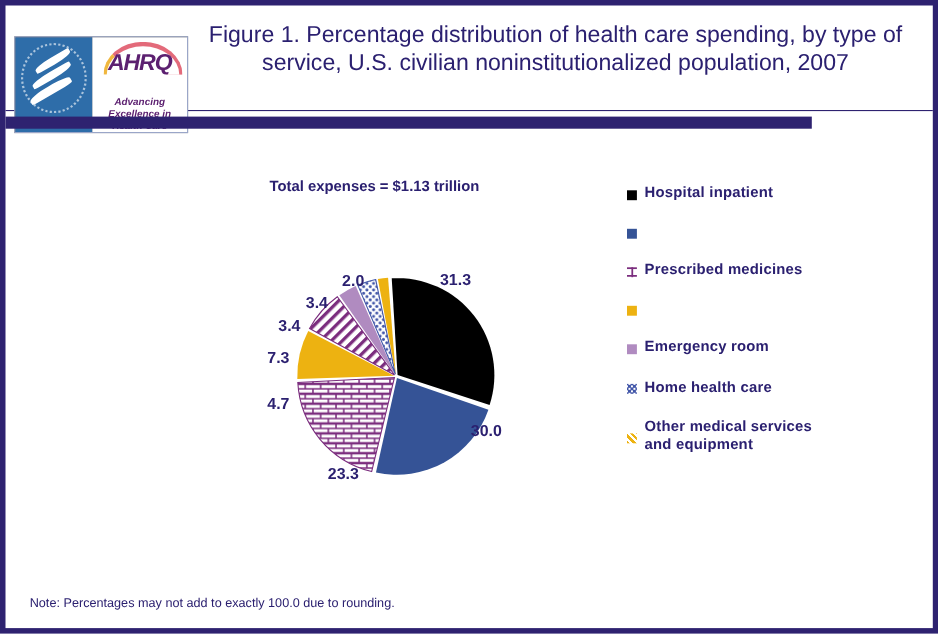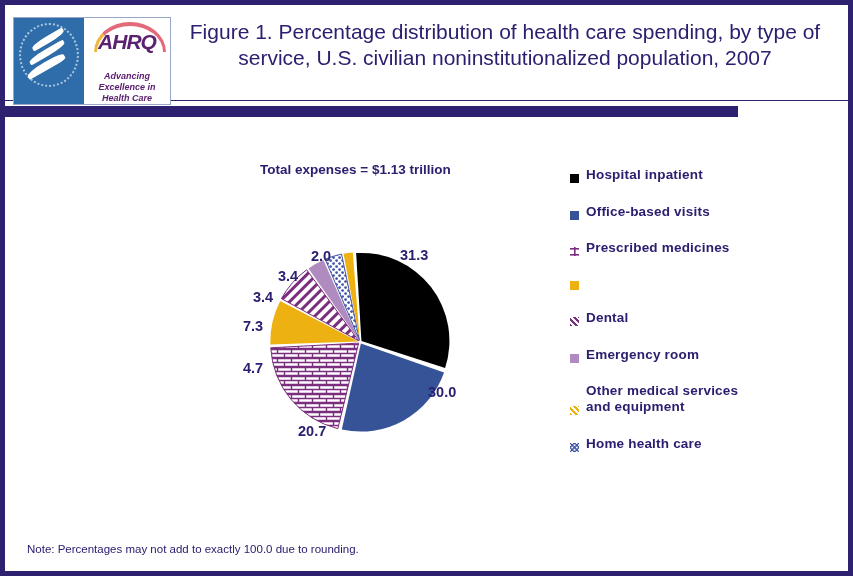--- a/index.html
+++ b/index.html
@@ -25,21 +25,21 @@
   #header {
     position: absolute;
     left: 0; top: 0;
     width: 843px;
     height: 96px;
     box-sizing: border-box;
     border-bottom: 1px solid #2E2270;
   }
   #logo {
     position: absolute;
-    left: 8px; top: 12px;
+    left: 8px; top: 28px;
     width: 158px;
     height: 88px;
     display: flex;
     box-sizing: border-box;
     border: 1px solid #9aa6c8;
     background: #737373;
   }
   #logo-hhs {
     width: 70px;
     height: 100%;
@@ -123,21 +123,20 @@
   }
   
   #total-expenses {
     position: absolute;
     left: 240px;
     top: 157px;
     font-size: 13.5px;
     font-weight: bold;
     color: #2B2070;
     white-space: nowrap;
-    margin-left: 15px;
   }
   #pie-wrap {
     position: absolute;
     left: 255px;
     top: 245px;
     width: 210px;
     height: 195px;
   }
   #pie-svg { display:block; }
   .pie-label {
@@ -149,21 +148,21 @@
   }
   
   #legend {
     position: absolute;
     left: 565px;
     top: 162px;
     width: 270px;
   }
   .legend-item {
     display: flex;
-    align-items: flex-end;
+    align-items: center;
     margin-bottom: 20.5px;
   }
   .legend-swatch {
     width: 9px;
     height: 9px;
     margin-top: 4px;
     margin-right: 7px;
     flex: 0 0 auto;
   }
   .legend-label {
@@ -235,79 +234,73 @@
           <path d="M 98.24482299095322 91.60080873392116 L 10.294306484533266 94.55151140514204 A 88 88 0 0 1 20.221868873701624 50.90168551465203 Z" fill="#EDB211" stroke="none" stroke-width="0"></path>
           <path d="M 98.64616597273023 90.8137734505557 L 21.41890961387574 48.62430941883602 A 88 88 0 0 1 46.674910214122185 19.79977078295957 Z" fill="url(#pat-stripe)" stroke="#7B2D7E" stroke-width="1"></path>
           <path d="M 99.11269536007063 90.4338932105505 L 48.51430449970446 18.435262373974084 A 88 88 0 0 1 63.36115565123686 10.023524423635436 Z" fill="#B08BC0" stroke="none" stroke-width="0"></path>
           <path d="M 99.46452446661915 90.28149310354875 L 65.26324675631092 9.199604848634678 A 88 88 0 0 1 81.55486637406518 4.1232425003255315 Z" fill="url(#pat-dots)" stroke="#4256A8" stroke-width="1"></path>
           <path d="M 99.76205048985078 90.2157970881596 L 83.50971098340221 3.729604776512943 A 88 88 0 0 1 92.7810949492051 2.49313034951372 Z" fill="#EDB211" stroke="none" stroke-width="0"></path>
         </g>
     </svg>
 
     <div class="pie-label" style="left:140px; top:-3px;">31.3</div>
     <div class="pie-label" style="left:168px; top:134px;">30.0</div>
-    <div class="pie-label" style="left:38px; top:173px;">20.7</div>
+    <div class="pie-label" style="left:38px; top:173px;">23.3</div>
     <div class="pie-label" style="left:-17px; top:110px;">4.7</div>
     <div class="pie-label" style="left:-17px; top:68px;">7.3</div>
     <div class="pie-label" style="left:-7px; top:39px;">3.4</div>
     <div class="pie-label" style="left:18px; top:18px;">3.4</div>
     <div class="pie-label" style="left:51px; top:-2px;">2.0</div>
   </div>
 
   <div id="legend">
 
     <div class="legend-item">
       <span class="legend-swatch" style="background:#000000;"></span>
       <span class="legend-label">Hospital inpatient</span>
     </div>
 
     <div class="legend-item">
       <span class="legend-swatch" style="background:#355396;"></span>
-      <span class="legend-label">Office-based visits</span>
     </div>
 
     <div class="legend-item">
       <span class="legend-swatch" style="background:#ffffff;
                    background-image:linear-gradient(#7B2D7E,#7B2D7E),linear-gradient(#7B2D7E,#7B2D7E),linear-gradient(#7B2D7E,#7B2D7E);
                    background-size:9px 1.6px,9px 1.6px,1.6px 9px;
                    background-position:0 0.5px,0 7px,4px 0;
                    background-repeat:no-repeat;"></span>
       <span class="legend-label">Prescribed medicines</span>
     </div>
 
     <div class="legend-item">
       <span class="legend-swatch" style="background:#EDB211;"></span>
     </div>
 
-    <div class="legend-item">
-      <span class="legend-swatch" style="background:#ffffff;
-                   background-image:repeating-linear-gradient(45deg,#7B2D7E 0 2px,#ffffff 2px 4px);"></span>
-      <span class="legend-label">Dental</span>
-    </div>
 
     <div class="legend-item">
       <span class="legend-swatch" style="background:#B08BC0;"></span>
       <span class="legend-label">Emergency room</span>
+    </div>
+
+    <div class="legend-item">
+      <span class="legend-swatch" style="background:#ffffff;
+                   background-image:radial-gradient(#4256A8 45%,transparent 46%),radial-gradient(#4256A8 45%,transparent 46%);
+                   background-size:4.5px 4.5px;
+                   background-position:0 0,2.25px 2.25px;"></span>
+      <span class="legend-label">Home health care</span>
     </div>
 
     <div class="legend-item">
       <span class="legend-swatch" style="background:#ffffff;
                    background-image:repeating-linear-gradient(45deg,#EDB211 0 2px,#ffffff 2px 4px);"></span>
       <span class="legend-label">
         <span>Other medical services</span><br>
         <span>and equipment</span>
       </span>
     </div>
-
-    <div class="legend-item">
-      <span class="legend-swatch" style="background:#ffffff;
-                   background-image:radial-gradient(#4256A8 45%,transparent 46%),radial-gradient(#4256A8 45%,transparent 46%);
-                   background-size:4.5px 4.5px;
-                   background-position:0 0,2.25px 2.25px;"></span>
-      <span class="legend-label">Home health care</span>
-    </div>
   </div>
 
   <div id="footer">
     <div>Note: Percentages may not add to exactly 100.0 due to rounding.</div>
   </div>
 
 </div>
 
 </body></html>

